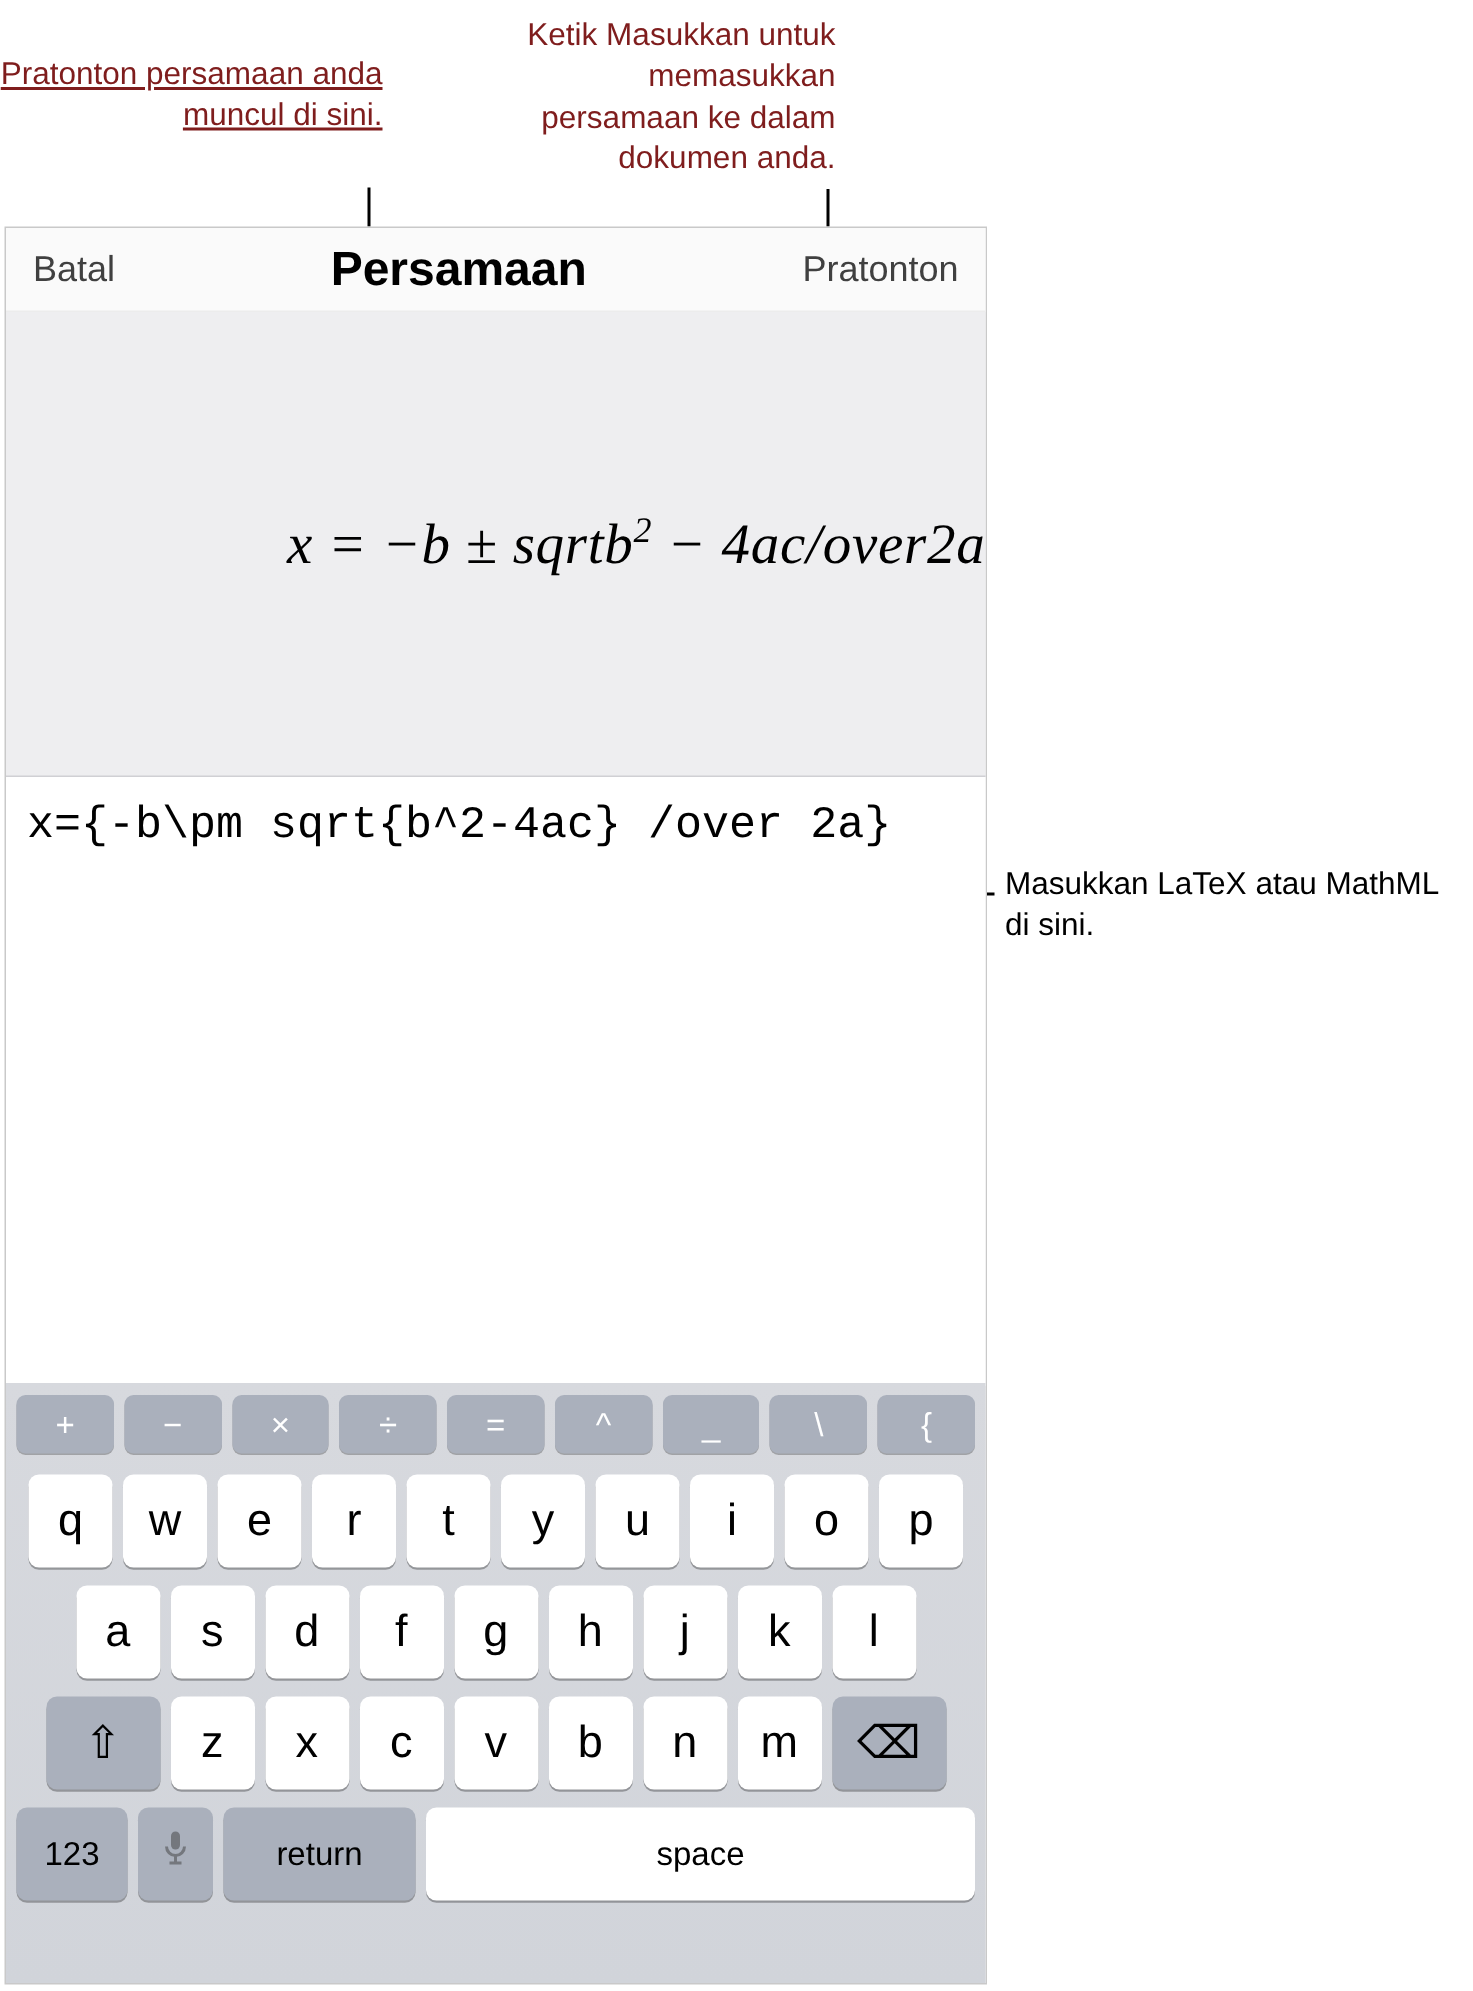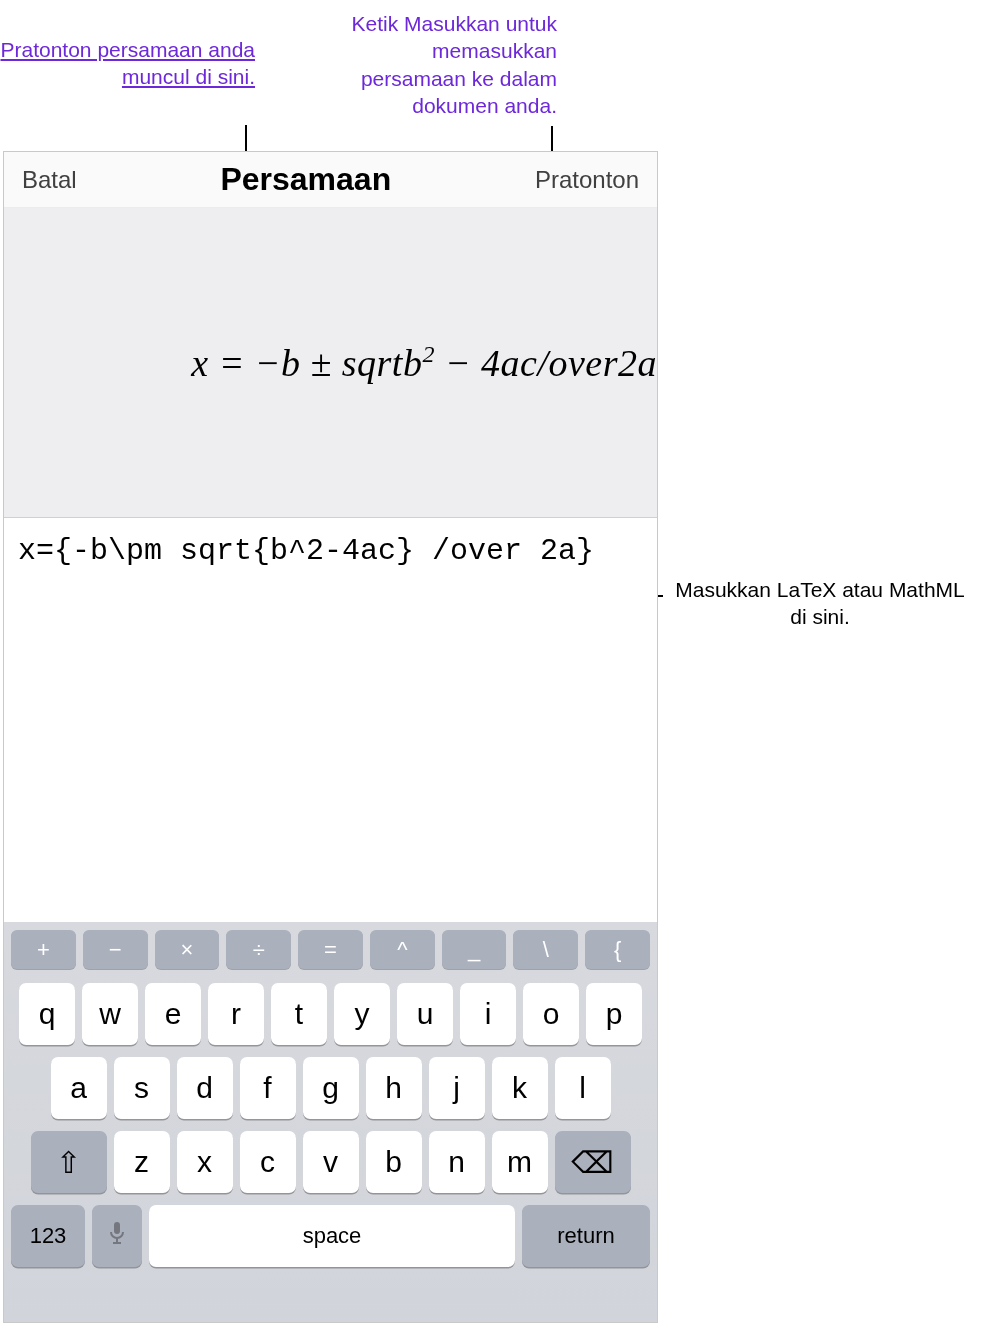--- a/index.html
+++ b/index.html
@@ -9,35 +9,35 @@
     width: 982px;
     height: 1327px;
     position: relative;
   }
 
   
   .callout {
     position: absolute;
     font-size: 21px;
     line-height: 1.3;
-    color: #6d28d9;
+    color: #7f1d1d;
     text-align: right;
   }
   .callout-preview { left: 0; top: 36px; width: 255px; text-decoration: underline; }
   .callout-masukkan { left: 332px; top: 10px; width: 225px; }
 
   .callout-input {
     position: absolute;
     left: 670px;
     top: 576px;
     width: 300px;
     font-size: 21px;
     line-height: 1.3;
     color: #000;
-    text-align: center;
+    text-align: left;
   }
 
   
   .phone {
     position: absolute;
     left: 3px;
     top: 151px;
     width: 655px;
     height: 1172px;
     border: 1px solid #c9c9c9;
@@ -242,22 +242,22 @@
       <div class="key mic">
         <span style="opacity:.45">
           <svg width="20" height="26" viewBox="0 0 20 26">
               <rect x="7" y="2" width="6" height="12" rx="3" fill="#333"></rect>
               <path d="M4 12a6 6 0 0 0 12 0" stroke="#333" stroke-width="2" fill="none"></path>
               <line x1="10" y1="18" x2="10" y2="23" stroke="#333" stroke-width="2"></line>
               <line x1="6" y1="23" x2="14" y2="23" stroke="#333" stroke-width="2"></line>
             </svg>
         </span>
       </div>
+      <div class="key return">
+        <span>return</span>
+      </div>
       <div class="key space">
         <span>space</span>
       </div>
-      <div class="key return">
-        <span>return</span>
-      </div>
     </div>
   </div>
 
 </div>
 
 </body></html>

